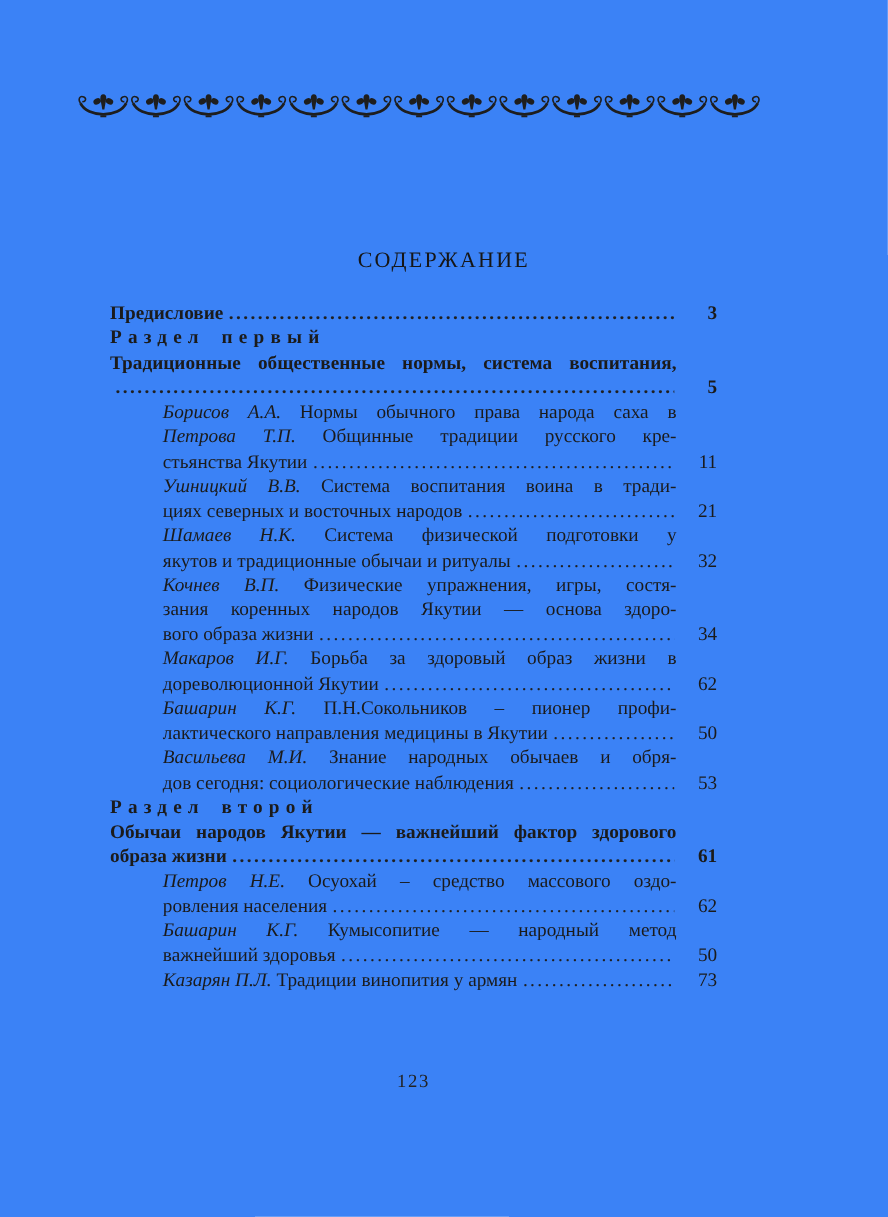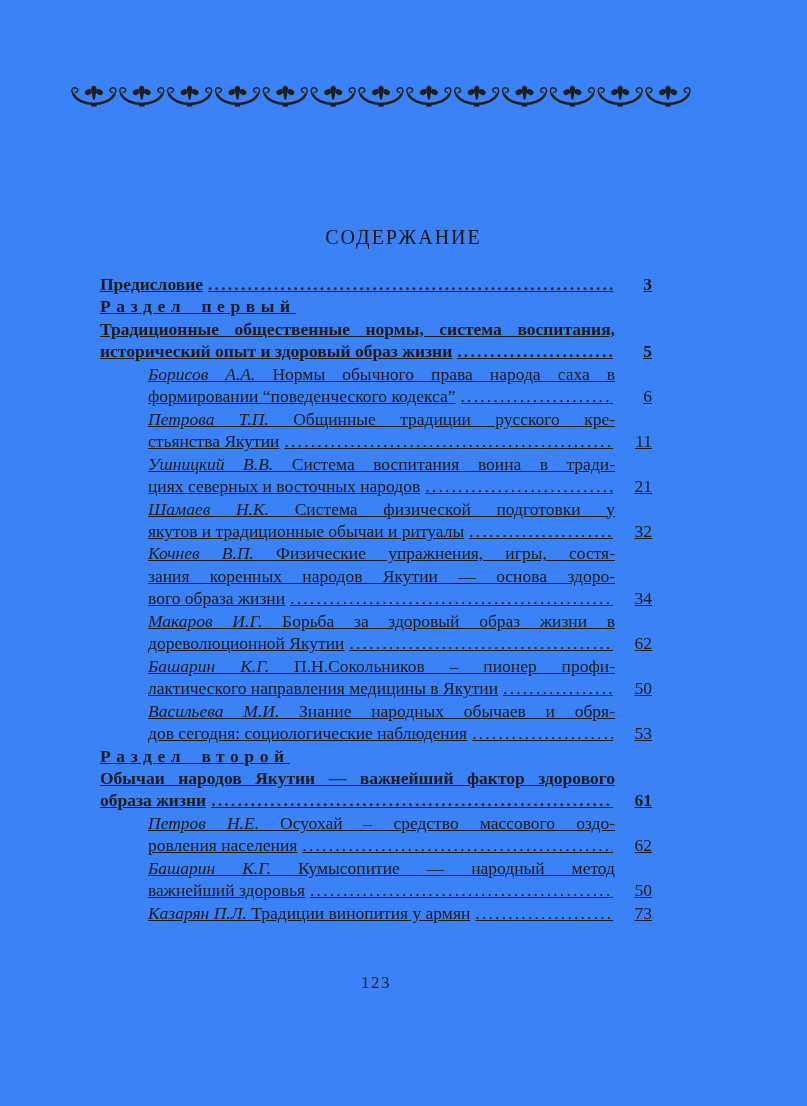--- a/index.html
+++ b/index.html
@@ -12,21 +12,21 @@
     position:relative;width:807px;height:1106px;overflow:hidden;
     background:#3b82f6;color:#1b1b1b;
   }
   .ornament{position:absolute;left:70px;top:85px;width:622px;height:28px;}
   .title{
     position:absolute;top:226px;left:0;width:100%;margin:0;
     text-align:center;font-size:20px;font-weight:400;letter-spacing:2px;color:#161616;
   }
   .toc{
     position:absolute;left:100px;top:273px;width:552px;
-    font-size:17.5px;line-height:22.45px;text-decoration:underline;
+    font-size:17.5px;line-height:22.45px;
   }
   .line{min-height:22.45px;}
   .ind{padding-left:48px;}
   .b{font-weight:bold;}
   .sp{letter-spacing:0.32em;word-spacing:0.30em;}
   .just{text-align:justify;text-align-last:justify;padding-right:37px;}
   .flexline{display:flex;align-items:baseline;}
   .flexline .txt{white-space:nowrap;}
   .leader{
     flex:1 1 auto;overflow:hidden;white-space:nowrap;
@@ -77,30 +77,24 @@
 
   <div class="toc" id="toc">
       <div class="line b flexline">
         <span class="txt"><span>Предисловие</span></span>
         <span class="leader"></span>
         <span class="pg">3</span>
       </div>
       <div class="line b sp"><span>Раздел первый</span></div>
       <div class="line b just"><span>Традиционные общественные нормы, система воспитания,</span></div>
       <div class="line b flexline">
-        <span class="txt"><span>исторический опыт и здоровый образ жизни</span></span>
         <span class="leader"></span>
         <span class="pg">5</span>
       </div>
       <div class="line ind just"><i>Борисов А.А. </i><span>Нормы обычного права народа саха в</span></div>
-      <div class="line ind flexline">
-        <span class="txt"><span>формировании “поведенческого кодекса”</span></span>
-        <span class="leader"></span>
-        <span class="pg">6</span>
-      </div>
       <div class="line ind just"><i>Петрова Т.П. </i><span>Общинные традиции русского кре-</span></div>
       <div class="line ind flexline">
         <span class="txt"><span>стьянства Якутии</span></span>
         <span class="leader"></span>
         <span class="pg">11</span>
       </div>
       <div class="line ind just"><i>Ушницкий В.В. </i><span>Система воспитания воина в тради-</span></div>
       <div class="line ind flexline">
         <span class="txt"><span>циях северных и восточных народов</span></span>
         <span class="leader"></span>

